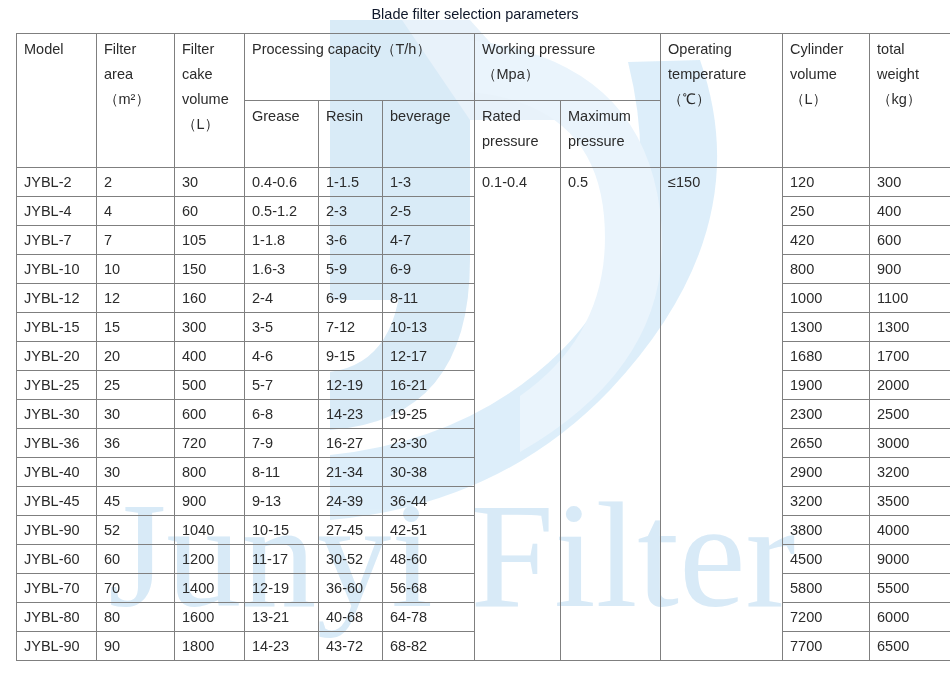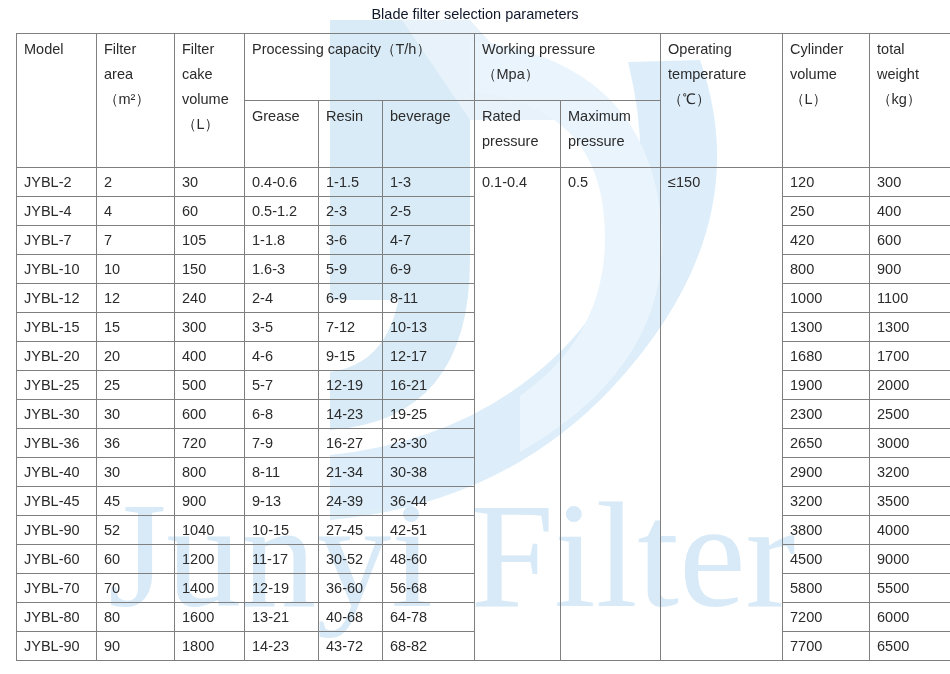--- a/index.html
+++ b/index.html
@@ -211,21 +211,21 @@
           <td>150</td>
           <td>1.6-3</td>
           <td>5-9</td>
           <td>6-9</td>
           <td>800</td>
           <td>900</td>
         </tr>
         <tr>
           <td>JYBL-12</td>
           <td>12</td>
-          <td>240</td>
+          <td>160</td>
           <td>2-4</td>
           <td>6-9</td>
           <td>8-11</td>
           <td>1000</td>
           <td>1100</td>
         </tr>
         <tr>
           <td>JYBL-15</td>
           <td>15</td>
           <td>300</td>

